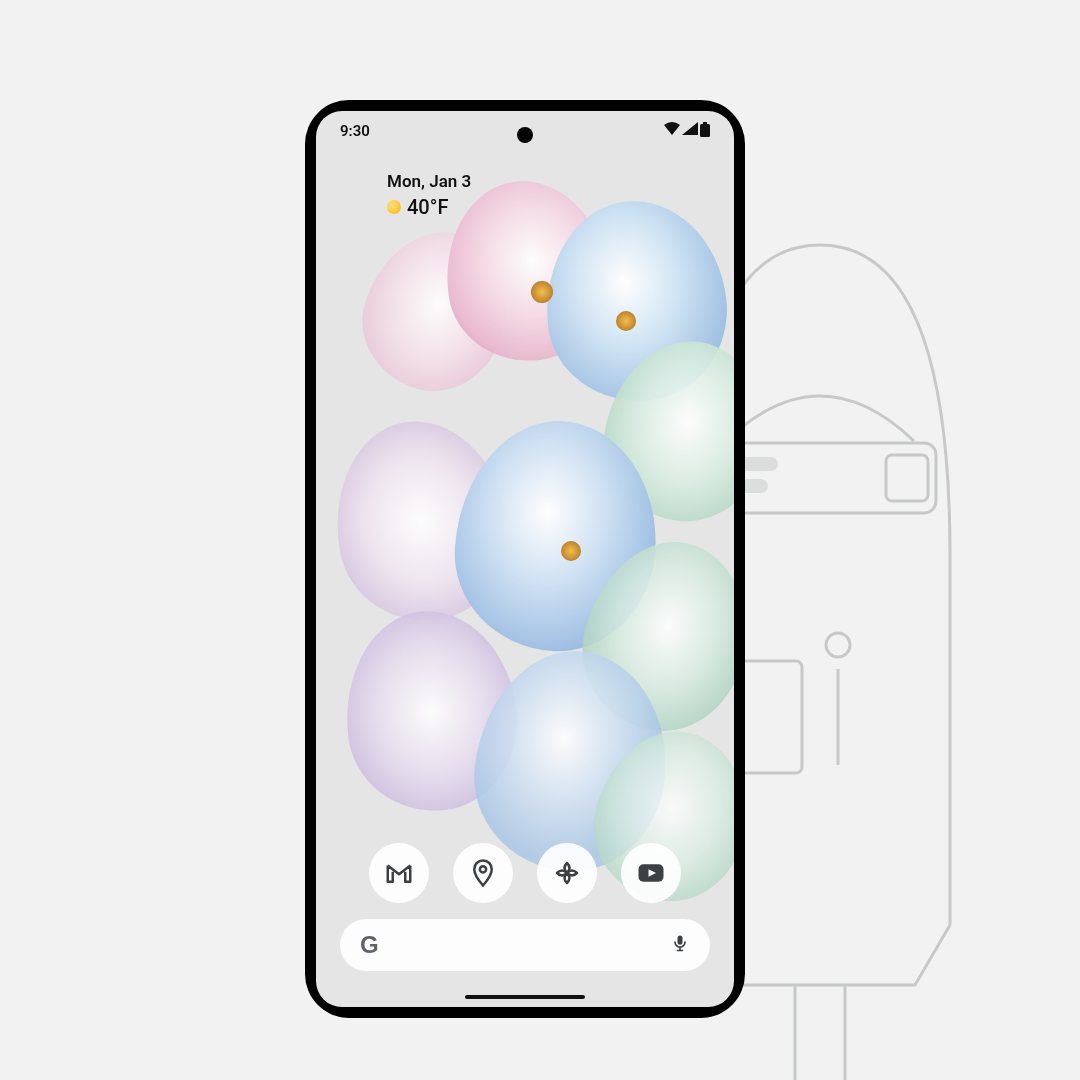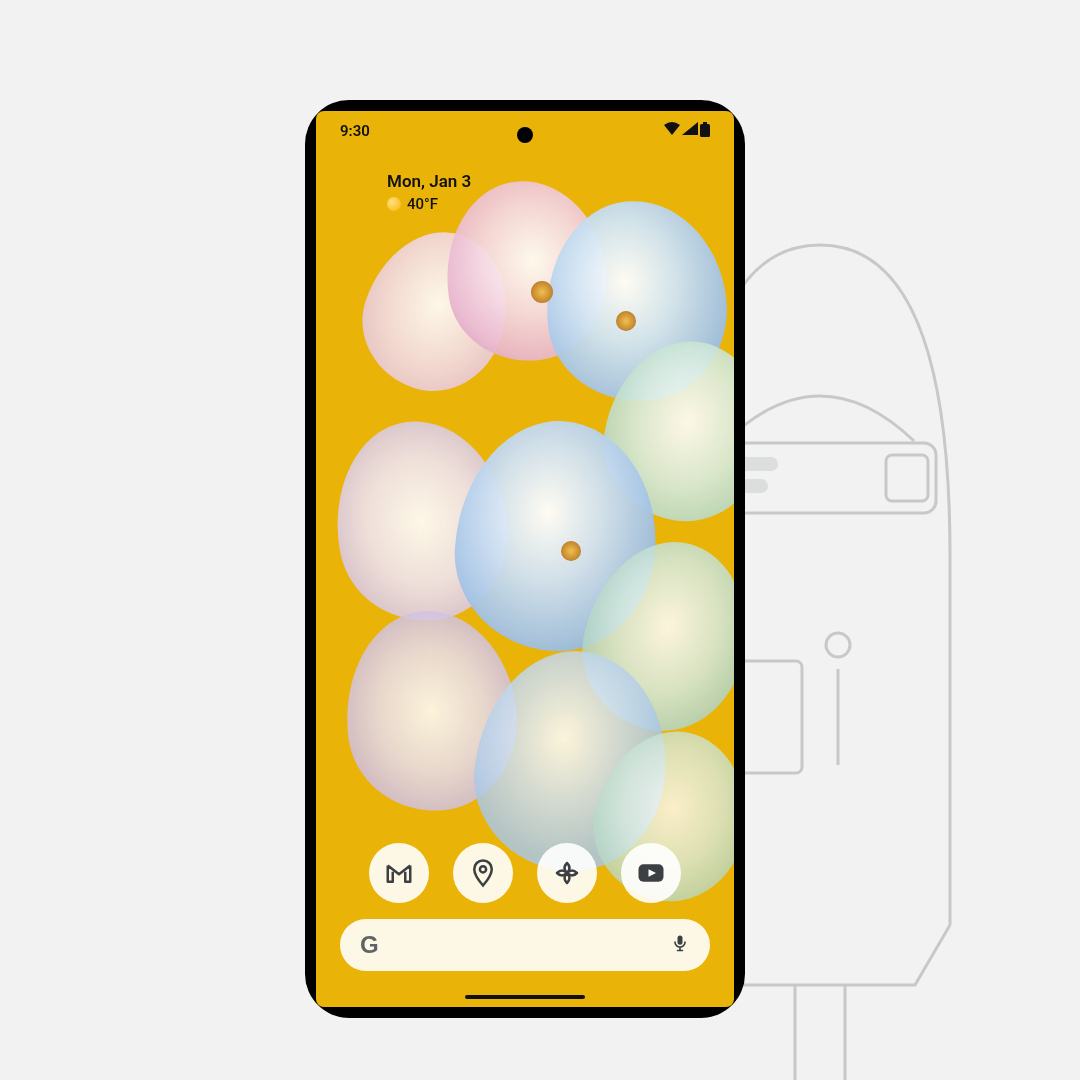--- a/index.html
+++ b/index.html
@@ -19,21 +19,21 @@
 
 
 .phone {
   position:absolute; left:305px; top:100px;
   width:440px; height:918px;
   background:#000; border-radius:44px;
   padding:11px;
 }
 .screen {
   width:100%; height:100%;
-  background:#eab308; border-radius:8px;
+  background:#e5e5e5; border-radius:26px;
   position:relative; overflow:hidden;
 }
 
 
 .wallpaper { position:absolute; inset:0; }
 .petal { position:absolute; border-radius:50% 50% 48% 52% / 58% 54% 46% 42%; }
 .p1 { left:130px; top:70px; width:160px; height:180px;
   background:radial-gradient(ellipse at 55% 45%, #fff 0%, #f5d9e4 40%, #e9b7cf 70%, #d7a0bc 85%);
   transform:rotate(-8deg); opacity:.92; }
 .p2 { left:50px; top:120px; width:140px; height:160px;
@@ -78,21 +78,21 @@
 }
 .status-right { display:flex; align-items:center; gap:2px; }
 
 
 .punch { position:absolute; top:16px; left:50%; transform:translateX(-50%);
   width:16px; height:16px; background:#000; border-radius:50%; z-index:5; }
 
 
 .ataglance { position:absolute; top:60px; left:28px; color:#111;margin-left:43px; }
 .ataglance .date { font-size:17px; font-weight:600; margin-bottom:4px; }
-.ataglance .weather { font-size:15px; font-weight:500; display:flex; align-items:center; gap:6px; }
+.ataglance .weather { font-size:20px; font-weight:500; display:flex; align-items:center; gap:6px; }
 .sun { width:14px; height:14px; border-radius:50%;
   background:radial-gradient(circle at 35% 35%, #ffe082, #ffb300); display:inline-block; }
 
 
 .dock { position:absolute; left:0; right:0; bottom:104px;
   display:flex; justify-content:center; gap:24px; }
 .dock .app {
   width:60px; height:60px; border-radius:50%;
   background:rgba(255,255,255,.9);
   display:flex; align-items:center; justify-content:center;

